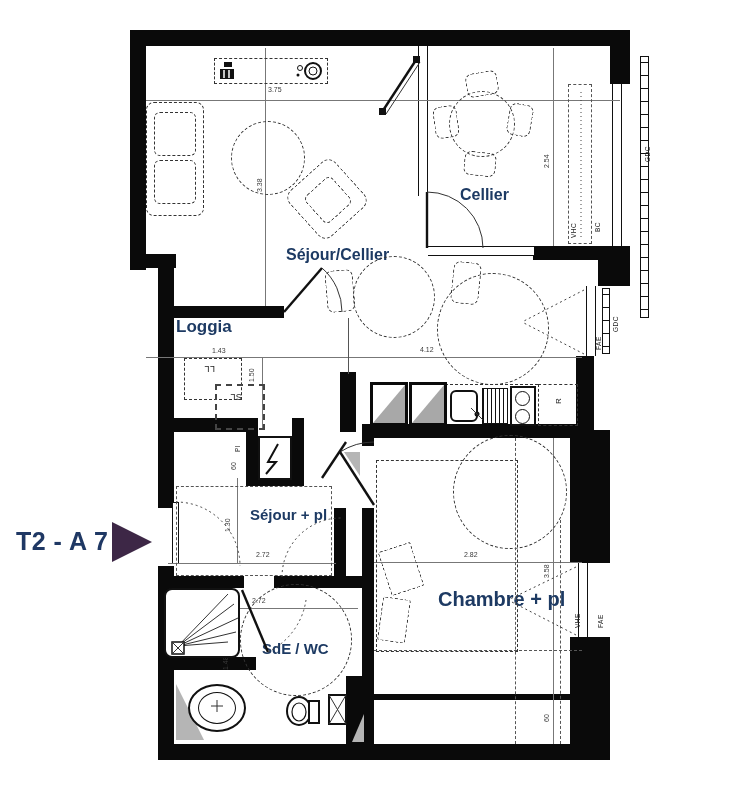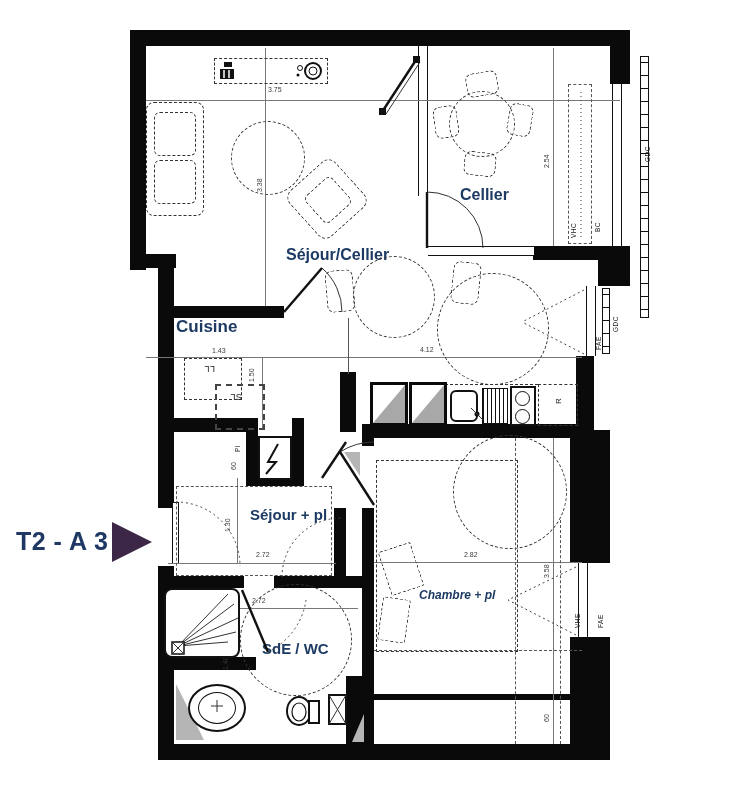--- a/index.html
+++ b/index.html
@@ -36,21 +36,21 @@
   .arc-solid{stroke:#333;stroke-width:1;fill:none;}
   .arc-dot{stroke:#444;stroke-width:1;stroke-dasharray:2 3;fill:none;}
   .leaf{stroke:#111;stroke-width:2.4;}
   .thin{stroke:#333;stroke-width:1;}
 </style>
 </head>
 <body>
 
 <div id="canvas">
 
-  <div class="title" style="left:16px;top:527px;">T2 - A 3</div>
+  <div class="title" style="left:16px;top:527px;">T2 - A 7</div>
   <div class="tri-arrow" style="left:112px;top:522px;"></div>
 
   <div class="wall" style="left:130px;top:30px;width:498px;height:16px;"></div>
   <div class="wall" style="left:610px;top:30px;width:20px;height:54px;"></div>
   <div class="wall" style="left:130px;top:30px;width:16px;height:240px;"></div>
   <div class="wall" style="left:130px;top:254px;width:46px;height:14px;"></div>
   <div class="wall" style="left:158px;top:268px;width:16px;height:240px;"></div>
   <div class="wall" style="left:158px;top:566px;width:16px;height:194px;"></div>
   <div class="wall" style="left:158px;top:744px;width:452px;height:16px;"></div>
   <div class="wall" style="left:533px;top:246px;width:70px;height:14px;"></div>
@@ -95,23 +95,23 @@
   <div class="ln" style="left:262px;top:357px;width:1px;height:73px;"></div>
   <div class="ln" style="left:237px;top:478px;width:1px;height:85px;"></div>
   <div class="ln" style="left:168px;top:563px;width:168px;height:1px;"></div>
   <div class="ln" style="left:374px;top:562px;width:208px;height:1px;"></div>
   <div class="ln" style="left:168px;top:608px;width:190px;height:1px;"></div>
   <div class="ln" style="left:553px;top:438px;width:1px;height:306px;"></div>
   <div class="ln" style="left:348px;top:318px;width:1px;height:56px;background:#555;"></div>
 
   <div class="room-label" style="left:286px;top:246px;font-size:16px;">Séjour/Cellier</div>
   <div class="room-label" style="left:460px;top:186px;font-size:16px;">Cellier</div>
-  <div class="room-label" style="left:176px;top:317px;font-size:17px;">Cuisine</div>
+  <div class="room-label" style="left:176px;top:317px;font-size:17px;">Loggia</div>
   <div class="room-label" style="left:250px;top:506px;font-size:15px;">Séjour + pl</div>
-  <div class="room-label" style="left:419px;top:588px;font-size:12px;font-style:italic;">Chambre + pl</div>
+  <div class="room-label" style="left:438px;top:588px;font-size:20px;">Chambre + pl</div>
   <div class="room-label" style="left:262px;top:640px;font-size:15px;">SdE / WC</div>
 
   <div class="dim" style="left:268px;top:86px;">3.75</div>
   <div class="dim rot" style="left:256px;top:192px;">3.38</div>
   <div class="dim rot" style="left:543px;top:168px;">2.54</div>
   <div class="dim" style="left:212px;top:347px;">1.43</div>
   <div class="dim rot" style="left:248px;top:382px;">1.50</div>
   <div class="dim" style="left:420px;top:346px;">4.12</div>
   <div class="dim" style="left:256px;top:551px;">2.72</div>
   <div class="dim rot" style="left:224px;top:532px;">1.30</div>

